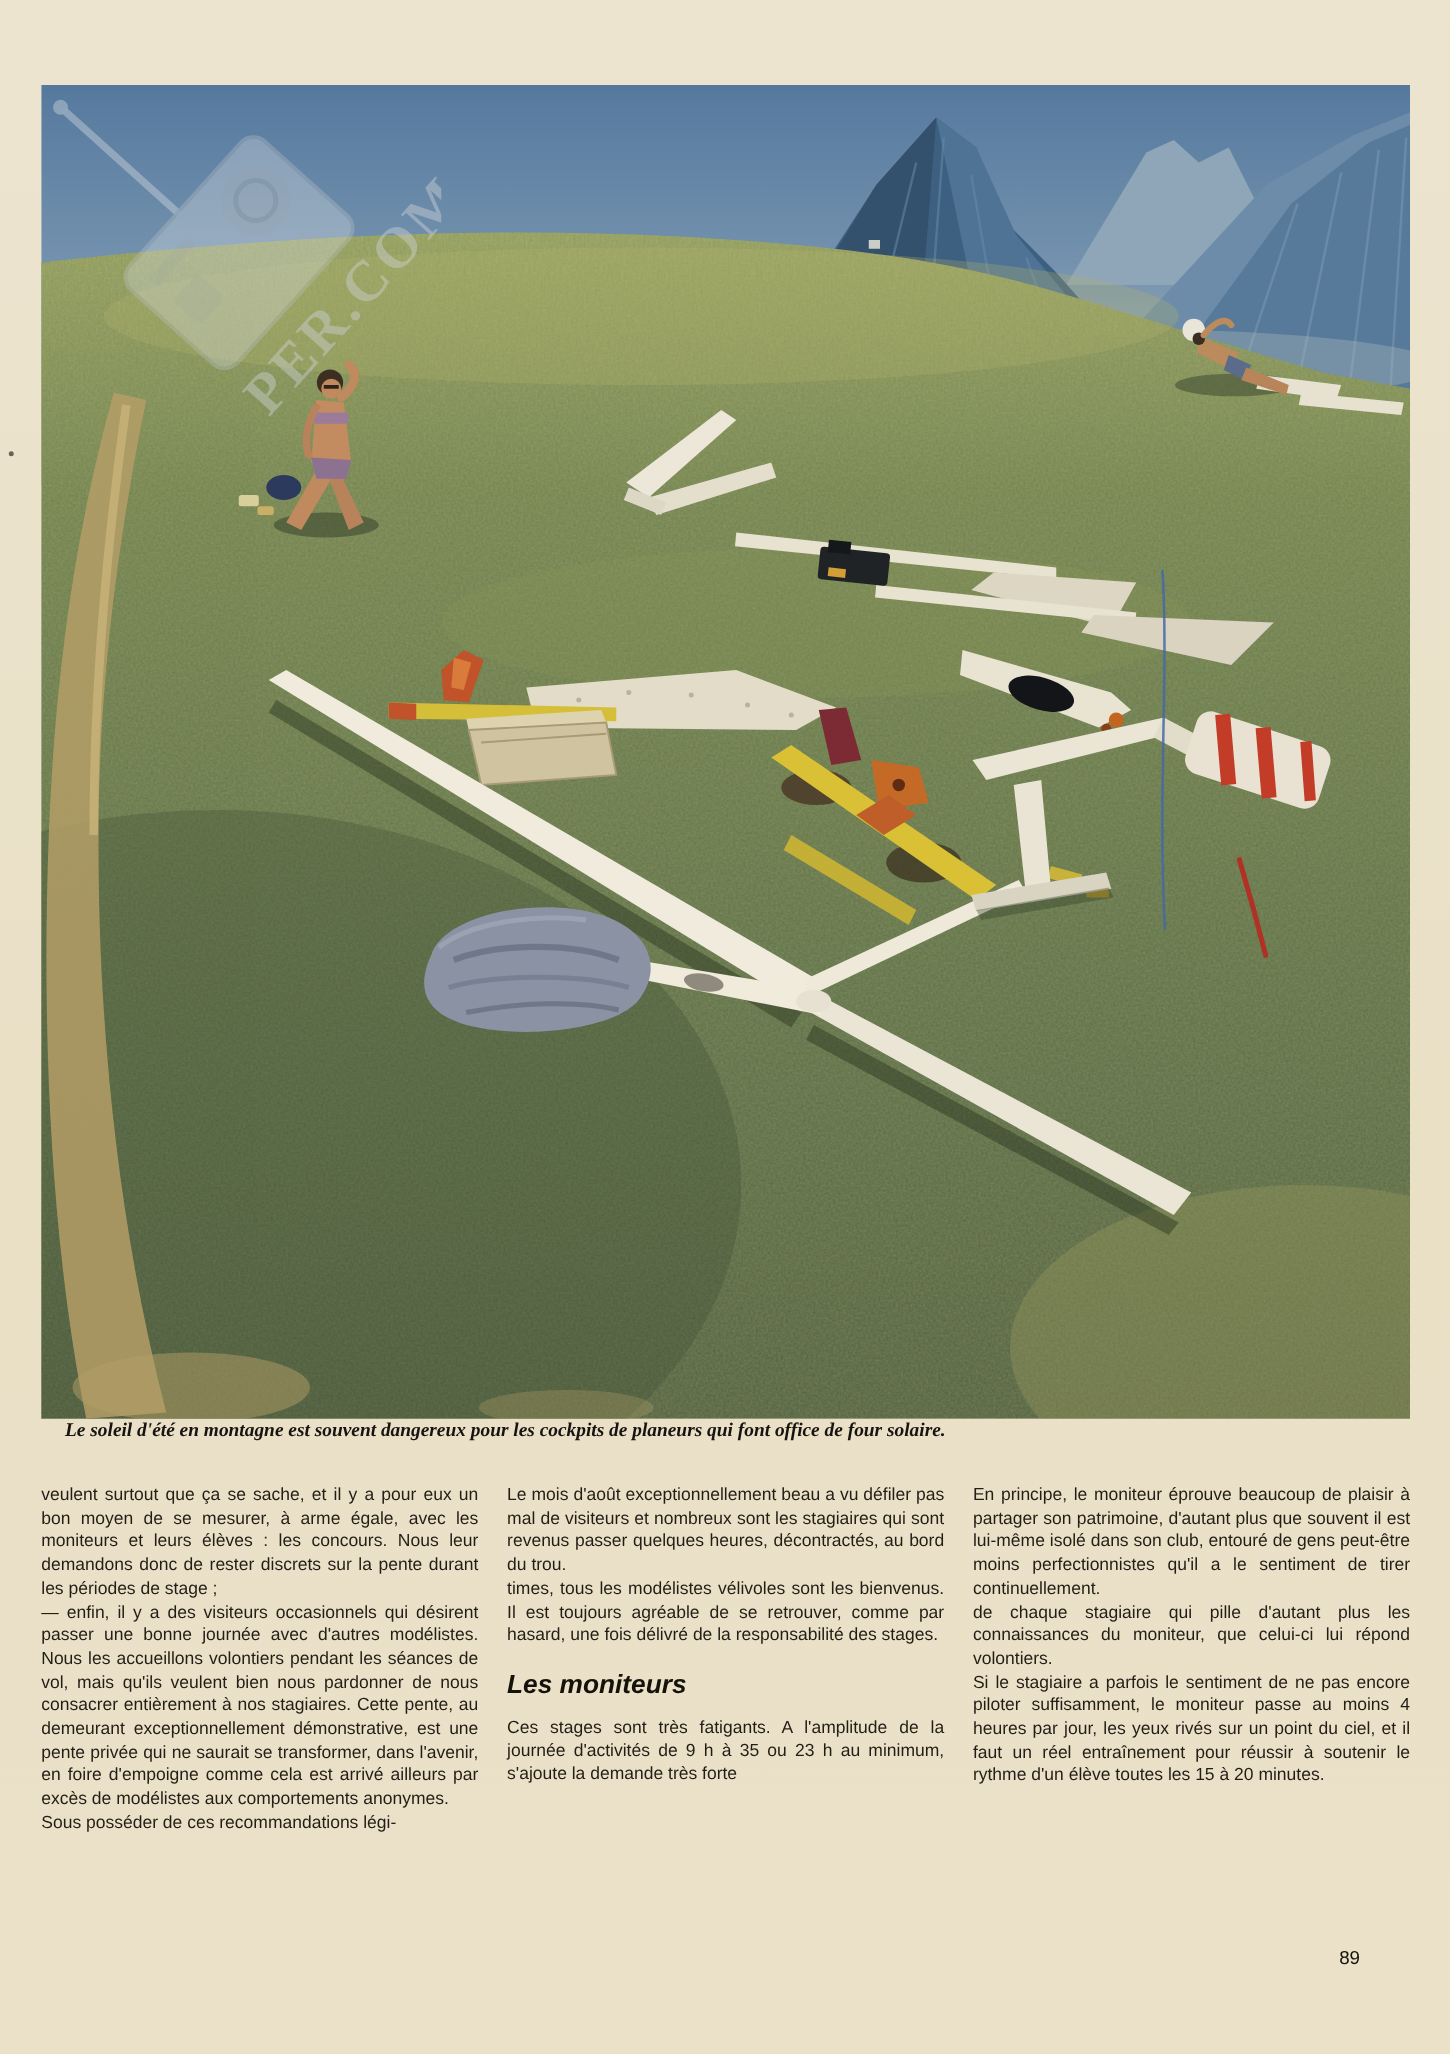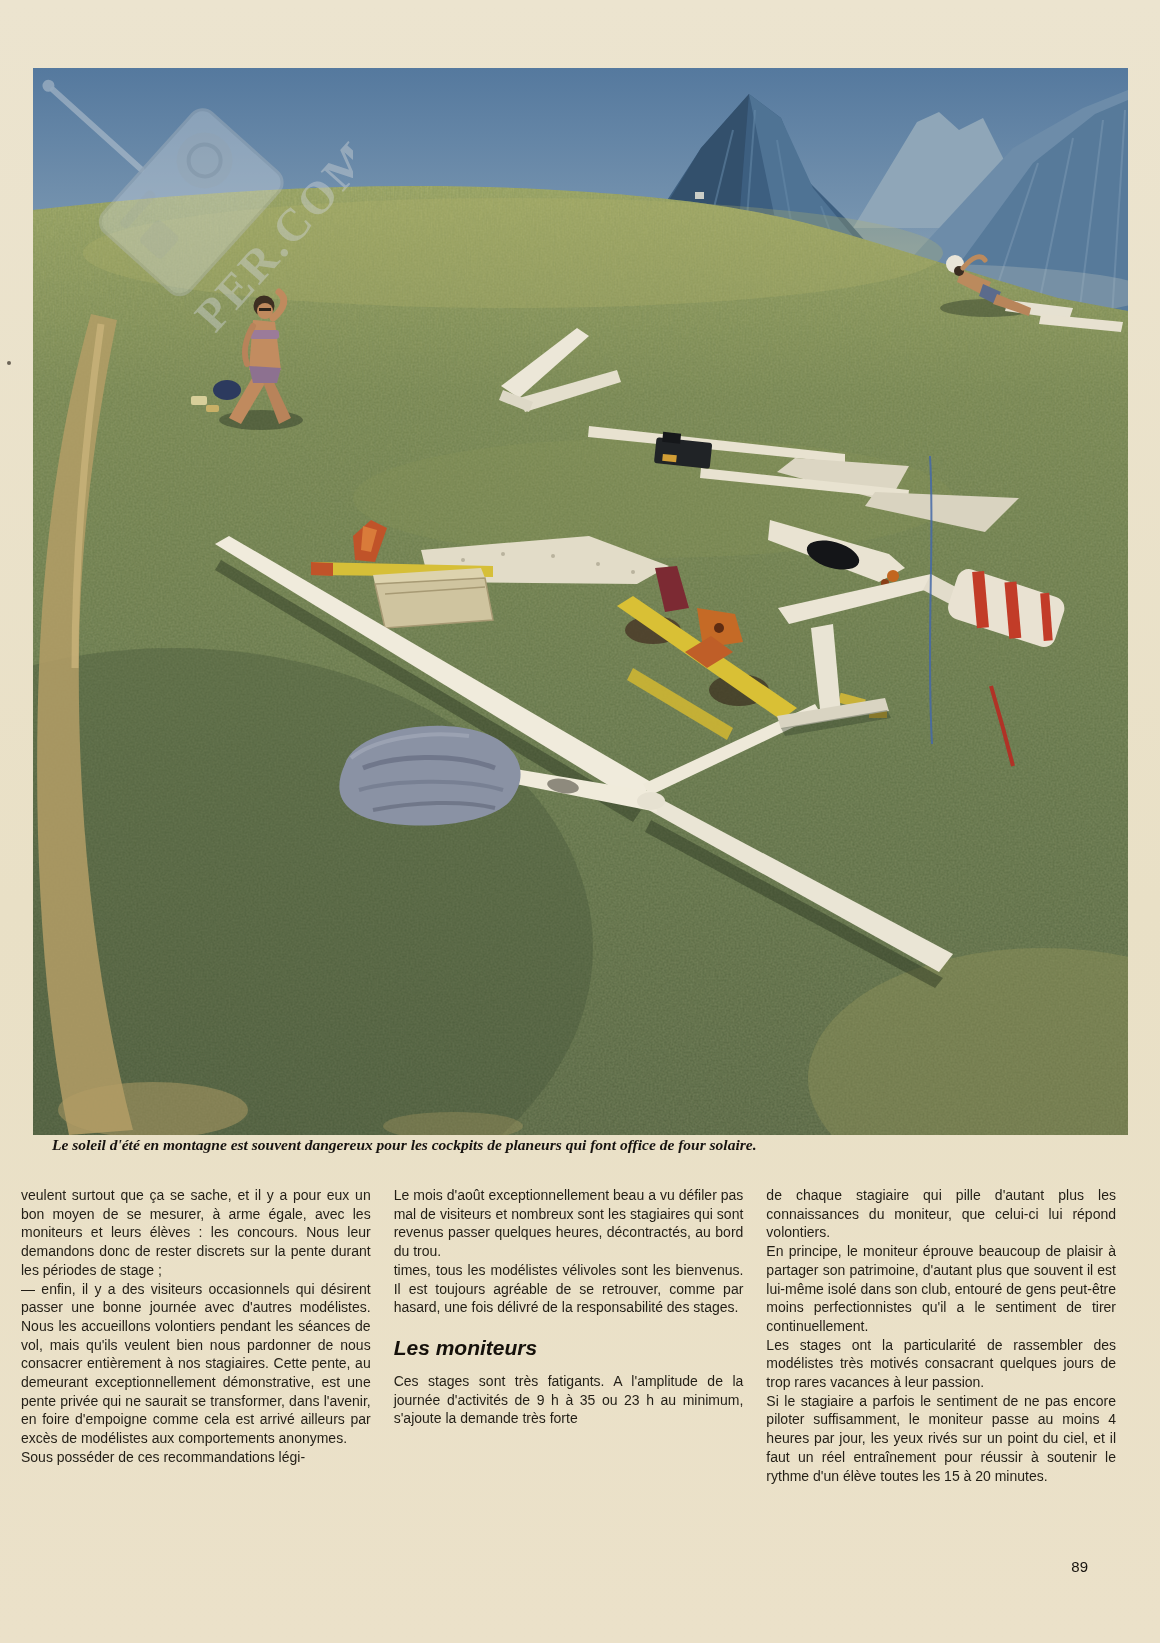--- a/index.html
+++ b/index.html
@@ -11,21 +11,21 @@
   .page{position:absolute;inset:0;
     background:linear-gradient(180deg,#ece4cf 0%,#e9e0c6 55%,#ebe1c9 100%);}
   .photo{position:absolute;left:33px;top:68px;width:1095px;height:1067px;}
   .photo .art{width:100%;height:100%;display:block;}
   .wm{position:absolute;left:-20px;top:-60px;width:340px;height:430px;opacity:.45;pointer-events:none;}
   .caption{
     position:absolute;left:36px;top:1120px;width:1085px;margin:16px;
     font-family:"Liberation Serif",serif;font-style:italic;font-weight:bold;
     font-size:15.5px;line-height:18px;color:#171310;
   }
-  .cols{position:absolute;left:21px;top:1186px;width:1095px;display:flex;gap:23px;}
+  .cols{position:absolute;left:33px;top:1186px;width:1095px;display:flex;gap:23px;}
   .col{flex:1;min-width:0;font-size:14px;line-height:18.7px;text-align:justify;color:#221e16;}
   .col p{margin:0;}
   .heading{
     font-family:"Liberation Sans",sans-serif;font-style:italic;font-weight:bold;
     font-size:21px;line-height:30px;margin:16px 0 9px 0;color:#15110b;letter-spacing:0;
   }
   .pagenum{position:absolute;left:1036px;top:1558px;width:52px;text-align:right;
     font-weight:normal;font-size:15px;color:#17130e;}
   .margin-dot{position:absolute;left:7px;top:361px;width:4px;height:4px;border-radius:50%;
     background:#4a443a;opacity:.8;}
@@ -245,22 +245,21 @@
       <p>— enfin, il y a des visiteurs occasionnels qui désirent passer une bonne journée avec d'autres modélistes. Nous les accueillons volontiers pendant les séances de vol, mais qu'ils veulent bien nous pardonner de nous consacrer entièrement à nos stagiaires. Cette pente, au demeurant exceptionnellement démonstrative, est une pente privée qui ne saurait se transformer, dans l'avenir, en foire d'empoigne comme cela est arrivé ailleurs par excès de modélistes aux comportements anonymes.</p>
       <p>Sous posséder de ces recommandations légi-</p>
     </div>
     <div class="col">
       <p>Le mois d'août exceptionnellement beau a vu défiler pas mal de visiteurs et nombreux sont les stagiaires qui sont revenus passer quelques heures, décontractés, au bord du trou.</p>
       <p>times, tous les modélistes vélivoles sont les bienvenus. Il est toujours agréable de se retrouver, comme par hasard, une fois délivré de la responsabilité des stages.</p>
       <h2 class="heading">Les moniteurs</h2>
       <p>Ces stages sont très fatigants. A l'amplitude de la journée d'activités de 9 h à 35 ou 23 h au minimum, s'ajoute la demande très forte</p>
     </div>
     <div class="col">
+      <p>En principe, le moniteur éprouve beaucoup de plaisir à partager son patrimoine, d'autant plus que souvent il est lui-même isolé dans son club, entouré de gens peut-être moins perfectionnistes qu'il a le sentiment de tirer continuellement.</p>
       <p>de chaque stagiaire qui pille d'autant plus les connaissances du moniteur, que celui-ci lui répond volontiers.</p>
-      <p>En principe, le moniteur éprouve beaucoup de plaisir à partager son patrimoine, d'autant plus que souvent il est lui-même isolé dans son club, entouré de gens peut-être moins perfectionnistes qu'il a le sentiment de tirer continuellement.</p>
-      <p>Les stages ont la particularité de rassembler des modélistes très motivés consacrant quelques jours de trop rares vacances à leur passion.</p>
       <p>Si le stagiaire a parfois le sentiment de ne pas encore piloter suffisamment, le moniteur passe au moins 4 heures par jour, les yeux rivés sur un point du ciel, et il faut un réel entraînement pour réussir à soutenir le rythme d'un élève toutes les 15 à 20 minutes.</p>
     </div>
   </div>
 
   <div class="pagenum">89</div>
   <div class="margin-dot"></div>
 </div>
 
 </body></html>

